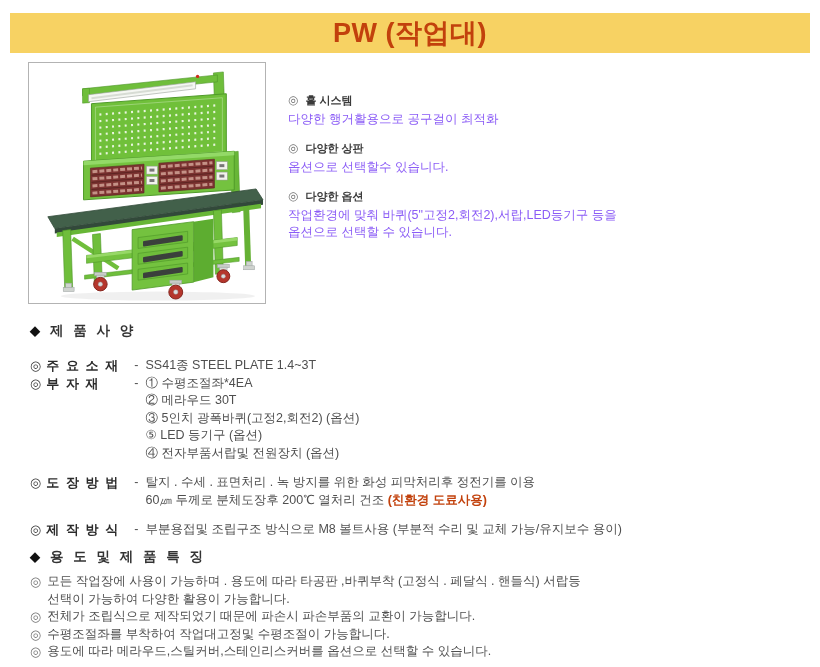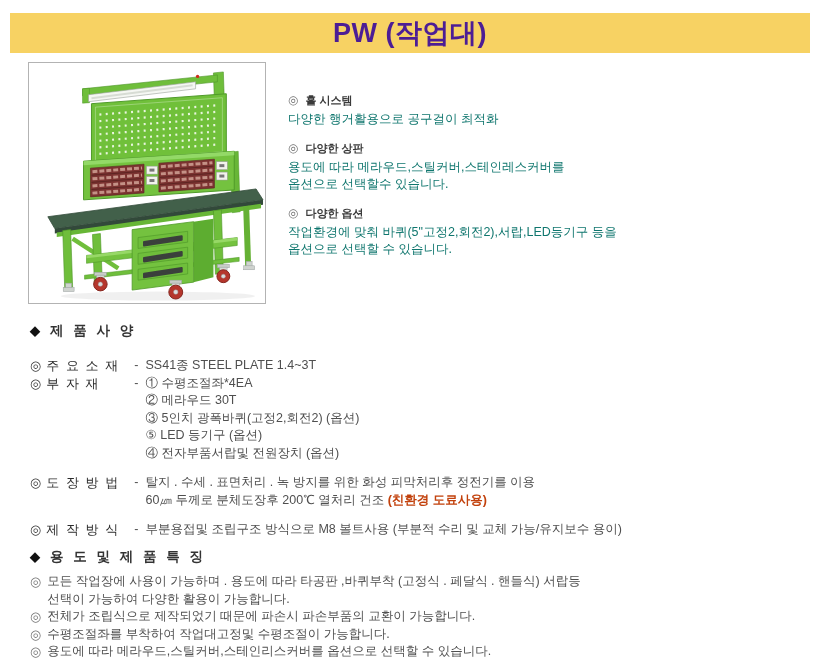--- a/index.html
+++ b/index.html
@@ -6,42 +6,42 @@
   html,body { margin:0; padding:0; background:#ffffff; }
   body {
     width:820px; height:667px; position:relative; overflow:hidden;
     font-family:"Liberation Sans", sans-serif; color:#4f4f4f;
   }
   .banner {
     position:absolute; left:10px; top:13px; width:800px; height:40px;
     background:#F7D263; display:flex; align-items:center; justify-content:center;
   }
   .banner .title {
-    font-size:27px; font-weight:bold; color:#4c1d95; letter-spacing:0.5px;
+    font-size:27px; font-weight:bold; color:#c2410c; letter-spacing:0.5px;
   }
   .photo-frame {
     position:absolute; left:28px; top:62px; width:238px; height:242px;
     background:#ffffff; border:1px solid #b3b3b3; overflow:hidden;
   }
   .features { position:absolute; left:288px; top:93px; width:500px; }
   .feature { margin-bottom:13px; }
   .feature-title-row { display:flex; align-items:baseline; margin-bottom:3px; }
   .ring { color:#6f6f6f; font-size:12px; margin-right:7px; flex:none; }
   .feature-title { font-size:11px; font-weight:bold; color:#3a3a3a; }
-  .feature-line { font-size:12.5px; color:#0f766e; line-height:17px; }
+  .feature-line { font-size:12.5px; color:#8b5cf6; line-height:17px; }
 
   .section-heading { display:flex; align-items:baseline; font-size:13.5px; font-weight:bold; color:#333; }
   .section-heading .diamond { color:#111; margin-right:10px; font-size:13px; }
   .section-heading .heading-text { letter-spacing:3px; }
 
   .spec { position:absolute; left:30px; top:322px; width:762px; }
   .spec-rows { margin-top:17px; }
   .spec-row { display:flex; font-size:12.5px; line-height:17.5px; }
   .spec-row .ring { margin-right:5px; font-size:13px; color:#3a3a3a; }
-  .spec-label { font-weight:normal; color:#2b2b2b; width:88px; flex:none; letter-spacing:1.5px; font-size:13px; }
+  .spec-label { font-weight:bold; color:#2b2b2b; width:88px; flex:none; letter-spacing:1.5px; font-size:13px; }
   .spec-dash { flex:none; margin:0 7px 0 0; color:#4f4f4f; }
   .spec-value-block { color:#4f4f4f; }
   .mb12 { margin-bottom:12px; }
   .bold-tail { font-weight:bold; color:#c2410c; }
 
   .usage { position:absolute; left:30px; top:548px; width:762px; }
   .usage-items { margin-top:7px; }
   .usage-item { display:flex; font-size:12.5px; line-height:17.5px; }
   .usage-item .ring { margin-right:6px; font-size:13px; color:#777; }
 </style>
@@ -164,21 +164,20 @@
       <span class="ring">◎</span>
       <span class="feature-title">홀 시스템</span>
     </div>
     <div class="feature-line">다양한 행거활용으로 공구걸이 최적화</div>
   </div>
   <div class="feature">
     <div class="feature-title-row">
       <span class="ring">◎</span>
       <span class="feature-title">다양한 상판</span>
     </div>
-    <div class="feature-line">용도에 따라 메라우드,스틸커버,스테인레스커버를</div>
     <div class="feature-line">옵션으로 선택할수 있습니다.</div>
   </div>
   <div class="feature">
     <div class="feature-title-row">
       <span class="ring">◎</span>
       <span class="feature-title">다양한 옵션</span>
     </div>
     <div class="feature-line">작업환경에 맞춰 바퀴(5"고정2,회전2),서랍,LED등기구 등을</div>
     <div class="feature-line">옵션으로 선택할 수 있습니다.</div>
   </div>

